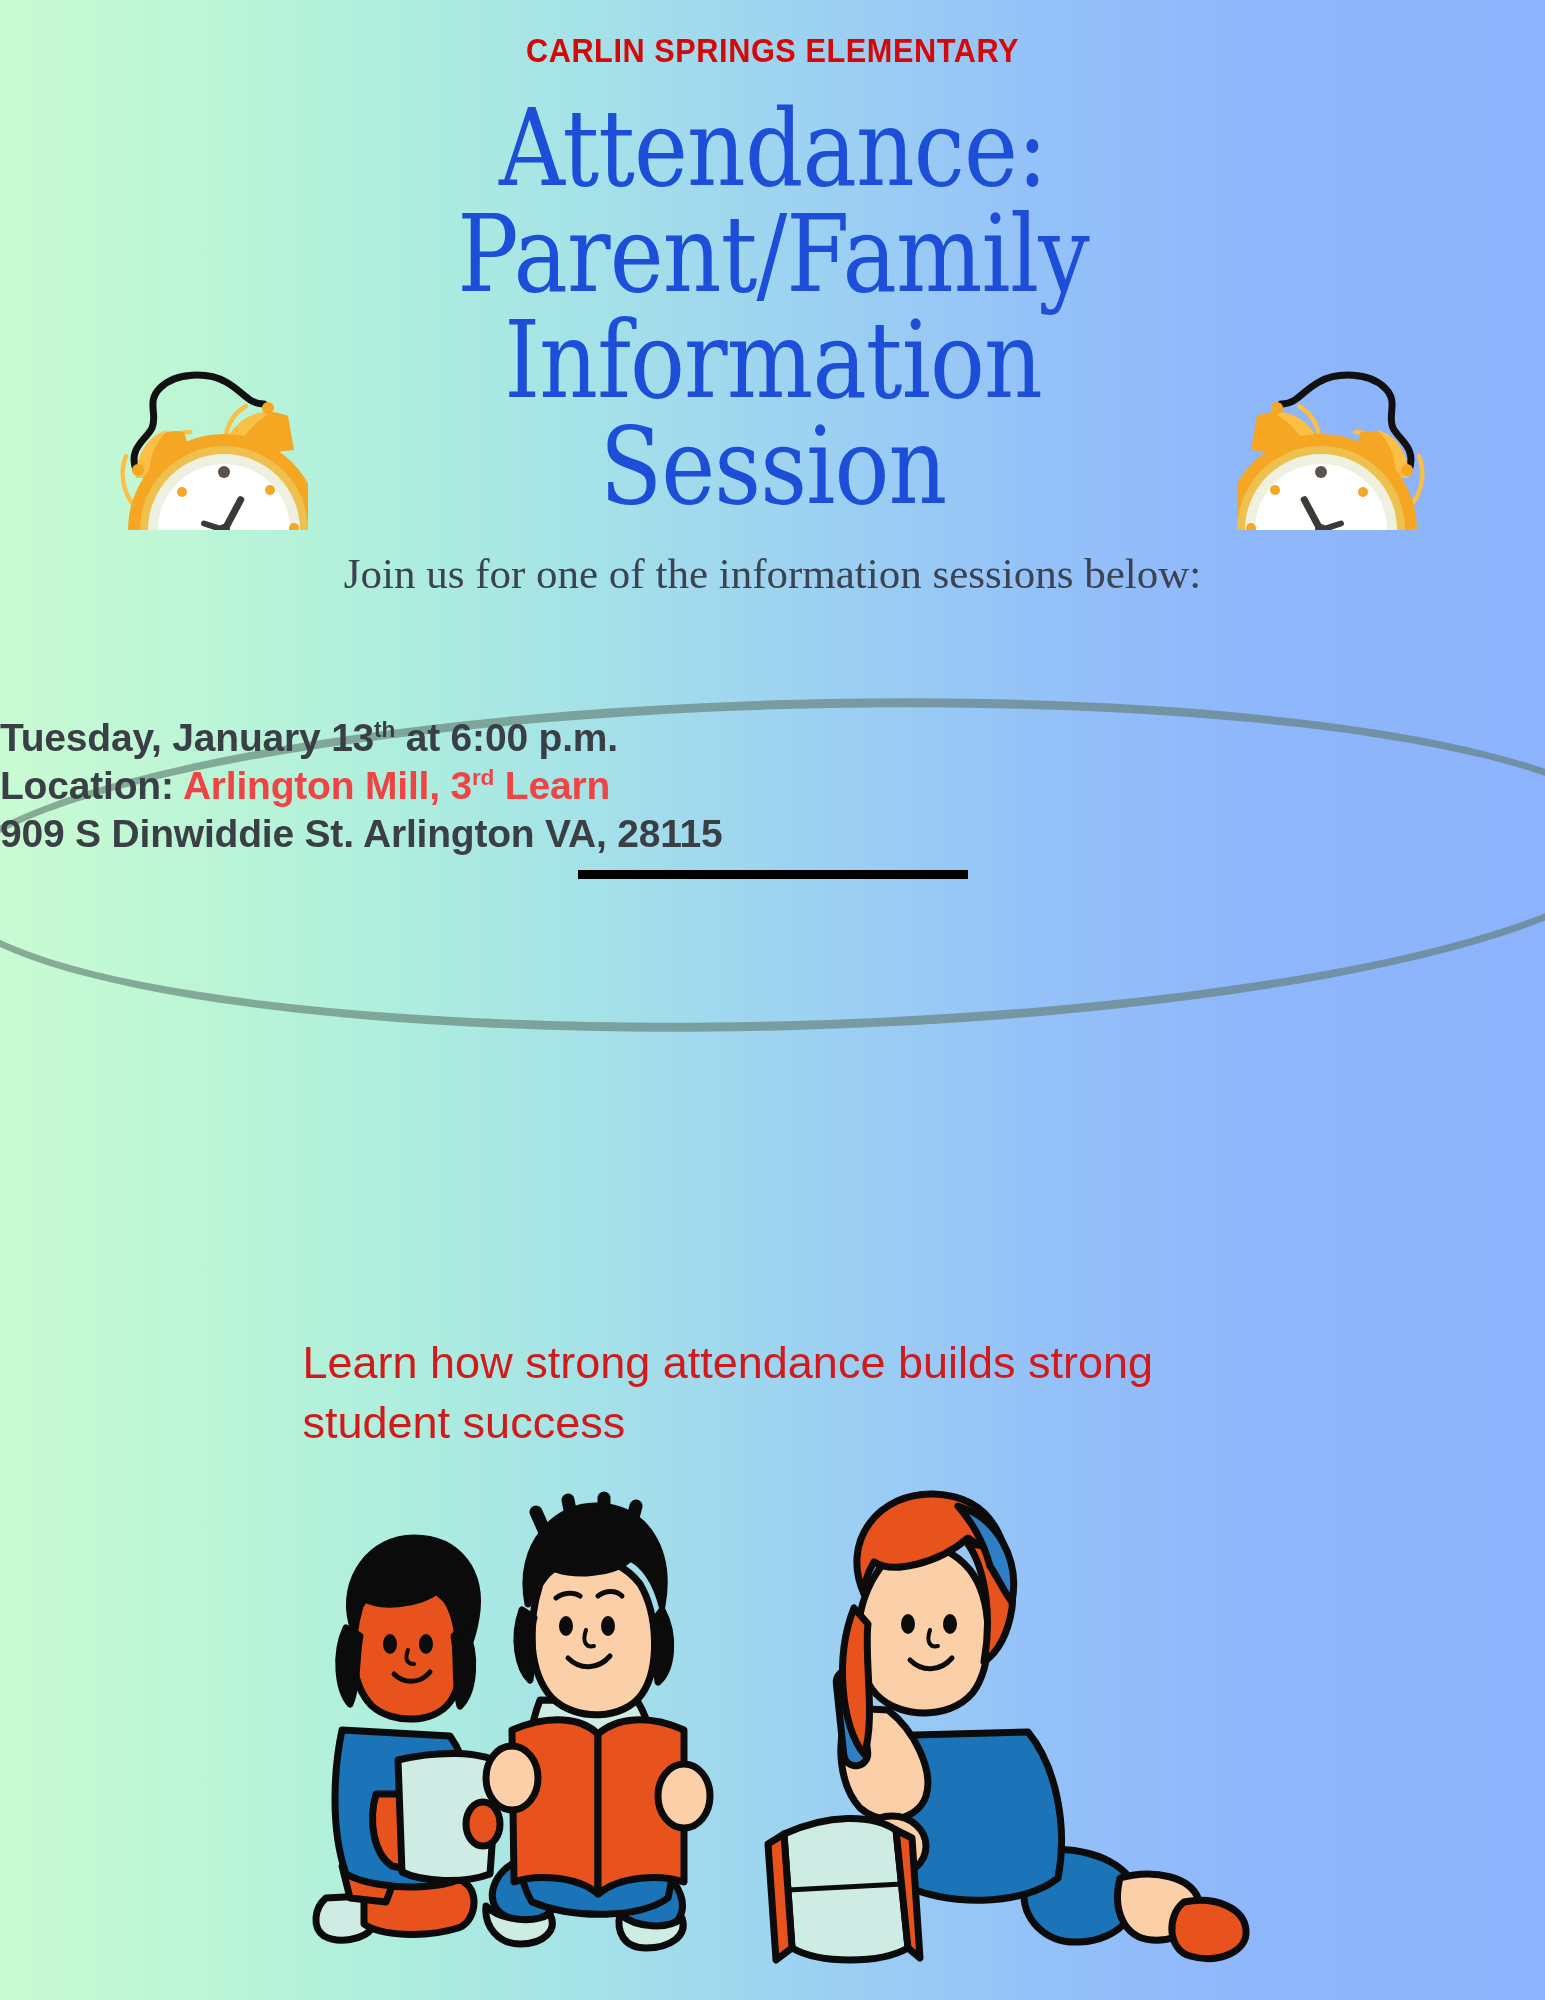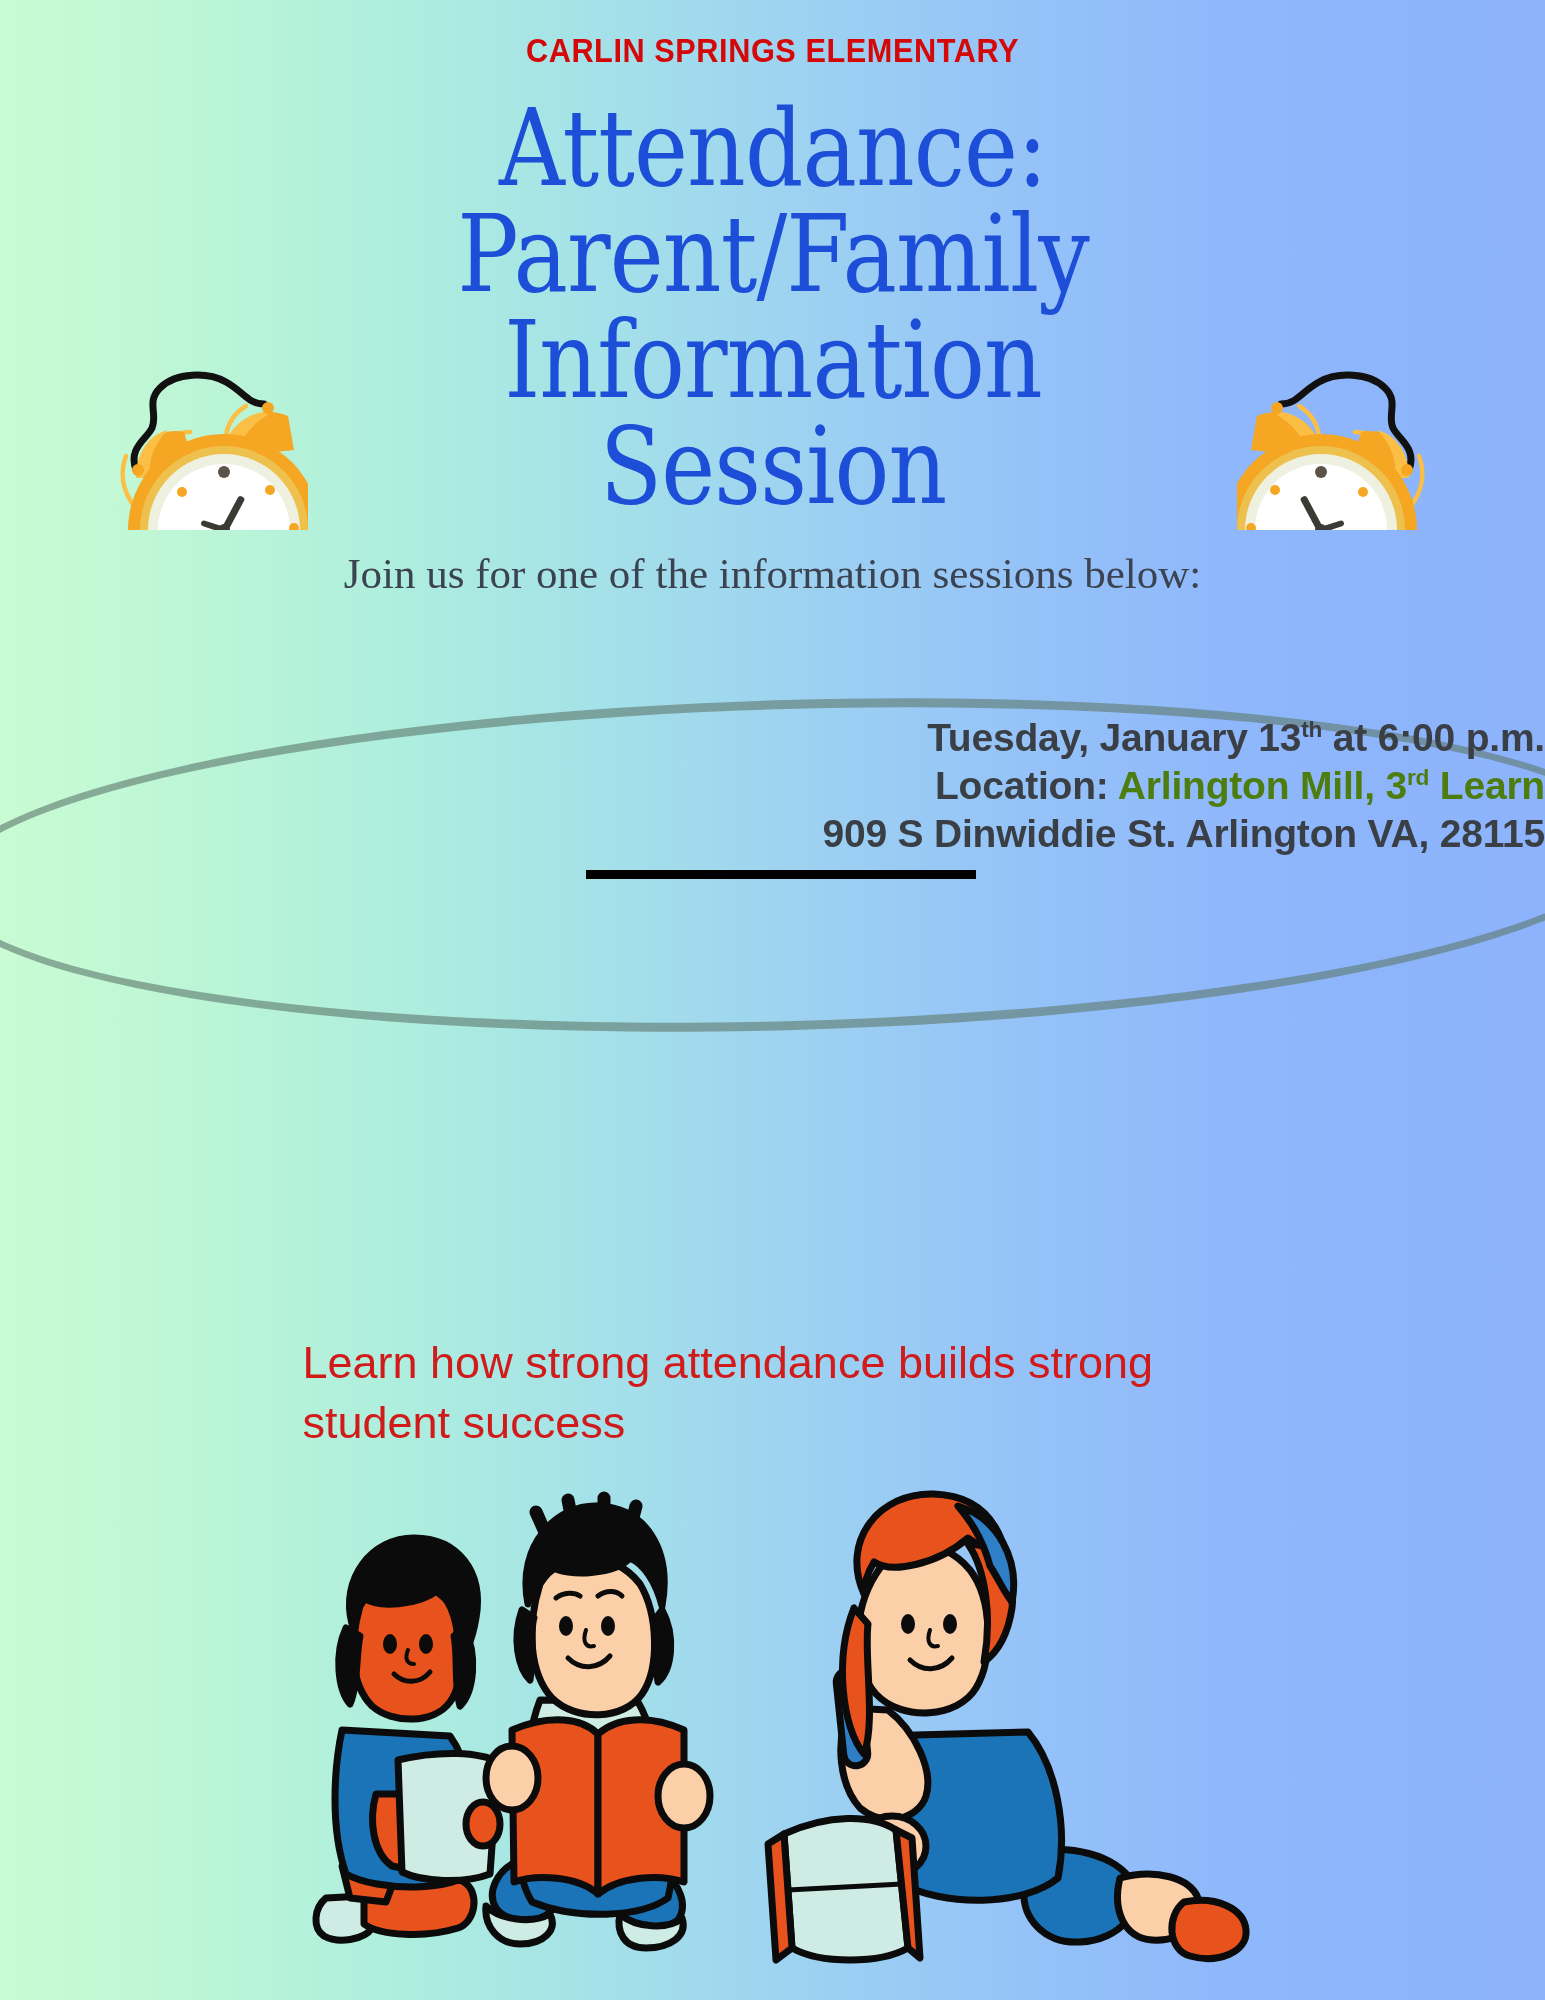--- a/index.html
+++ b/index.html
@@ -82,33 +82,32 @@
     font-weight:300;
     z-index:5;
     font-family:Liberation Serif, serif;
   }
 
   
   .sessions {
     position:absolute;
     top:714px;
     left:0; right:0;
-    text-align:right;
+    text-align:left;
     z-index:6;
-    padding-left:16px;
   }
   .sess-line {
     color:#3a3f46;
     font-weight:bold;
     font-size:39px;
     line-height:1.23;
     letter-spacing:-0.2px;
     white-space:nowrap;
   }
-  .sess-line .hi { color:#4d7c0f; }
+  .sess-line .hi { color:#ef4444; }
   .sess-line sup { font-size:0.58em; vertical-align:super; line-height:0; }
 
   .rule {
     width:390px;
     height:9px;
     background:#000;
     margin:12px auto 0;
   }
   .sess-gap { height:50px; }
 

